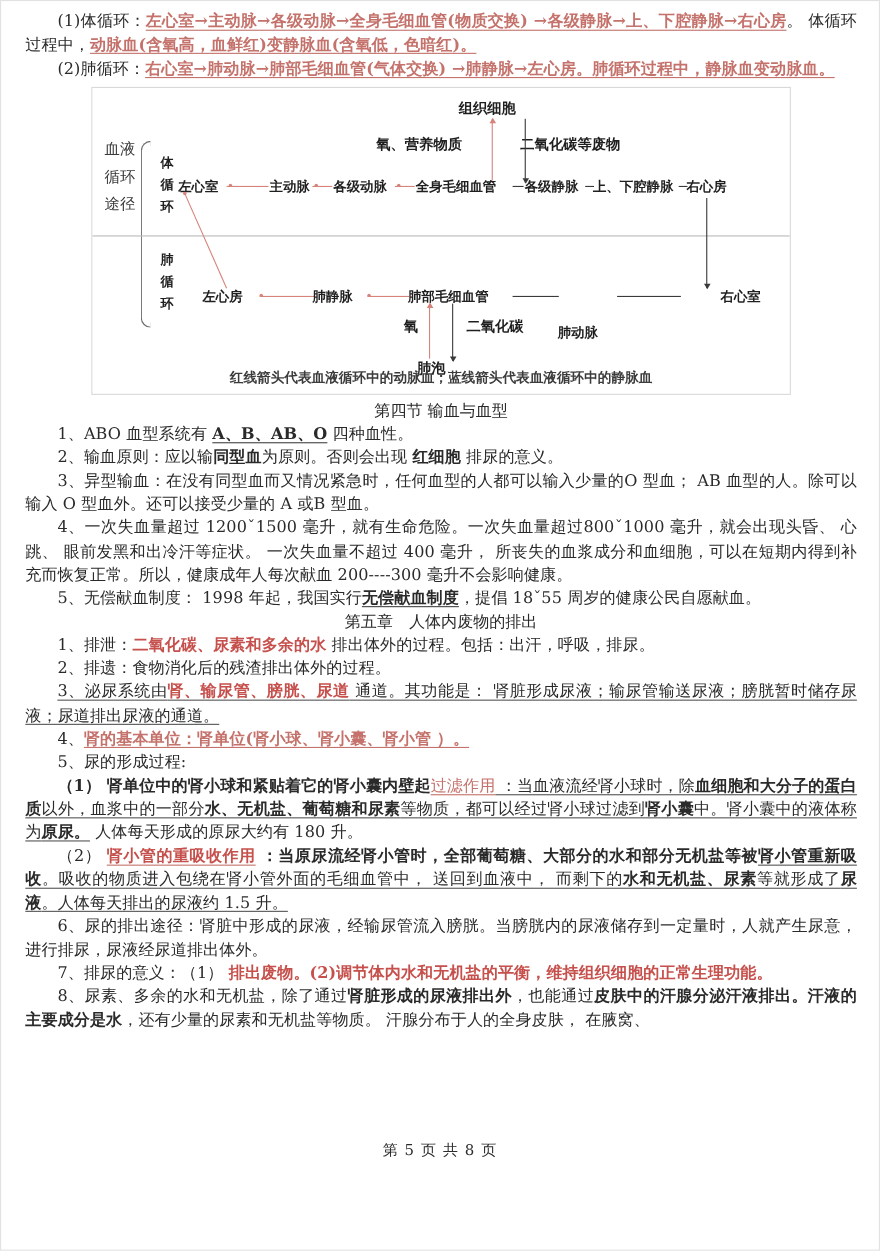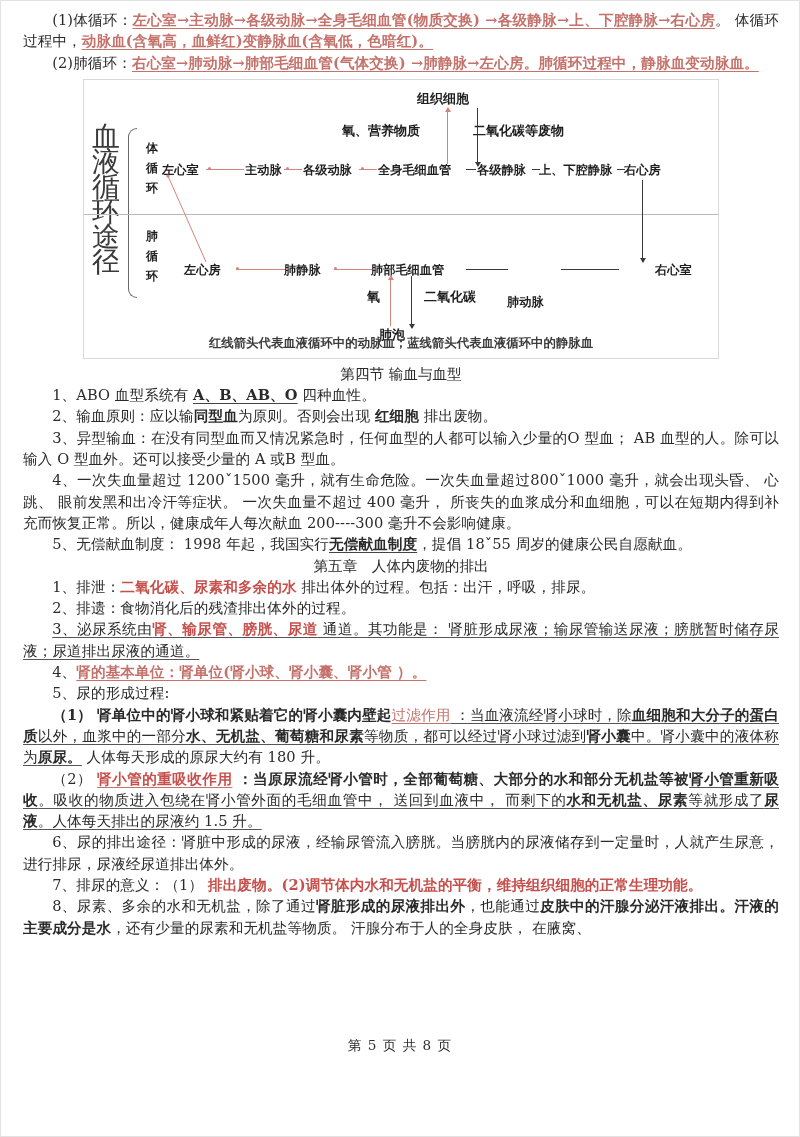--- a/index.html
+++ b/index.html
@@ -74,24 +74,24 @@
     white-space: nowrap;
     font-size: 12.2px;
     font-weight: bold;
     color: #1f1f1f;
   }
   .dg-title {
     position: absolute;
     left: 8px;
     top: 44px;
     width: 34px;
-    font-size: 28px;
+    font-size: 14px;
     line-height: 25px;
     color: #3a3a3a;
-    text-align: left;
+    text-align: center;
     font-weight: 400;
     letter-spacing: 0px;
   }
   .dg-sub {
     position: absolute;
     width: 22px;
     font-size: 12px;
     line-height: 20px;
     font-weight: bold;
     text-align: right;
@@ -246,21 +246,21 @@
 
       <div class="dg-caption">红线箭头代表血液循环中的动脉血；蓝线箭头代表血液循环中的静脉血</div>
     </div>
 
     <p class="heading">第四节 输血与血型</p>
 
     <p class="para">
       <span>1、ABO 血型系统有 </span><span class="bu">A、B、AB、O</span><span> 四种血性。</span>
     </p>
     <p class="para">
-      <span>2、输血原则：应以输</span><span class="b">同型血</span><span>为原则。否则会出现 </span><span class="b">红细胞</span><span> 排出废物。</span>
+      <span>2、输血原则：应以输</span><span class="b">同型血</span><span>为原则。否则会出现 </span><span class="b">红细胞</span><span> 排尿的意义。</span>
     </p>
     <p class="para">3、异型输血：在没有同型血而又情况紧急时，任何血型的人都可以输入少量的O 型血； AB 血型的人。除可以输入 O 型血外。还可以接受少量的 A 或B 型血。</p>
     <p class="para">4、一次失血量超过 1200ˇ1500 毫升，就有生命危险。一次失血量超过800ˇ1000 毫升，就会出现头昏、 心跳、 眼前发黑和出冷汗等症状。 一次失血量不超过 400 毫升， 所丧失的血浆成分和血细胞，可以在短期内得到补充而恢复正常。所以，健康成年人每次献血 200----300 毫升不会影响健康。</p>
     <p class="para">
       <span>5、无偿献血制度： 1998 年起，我国实行</span><span class="bu">无偿献血制度</span><span>，提倡 18ˇ55 周岁的健康公民自愿献血。</span>
     </p>
 
     <p class="heading">第五章　人体内废物的排出</p>
 
     <p class="para">

